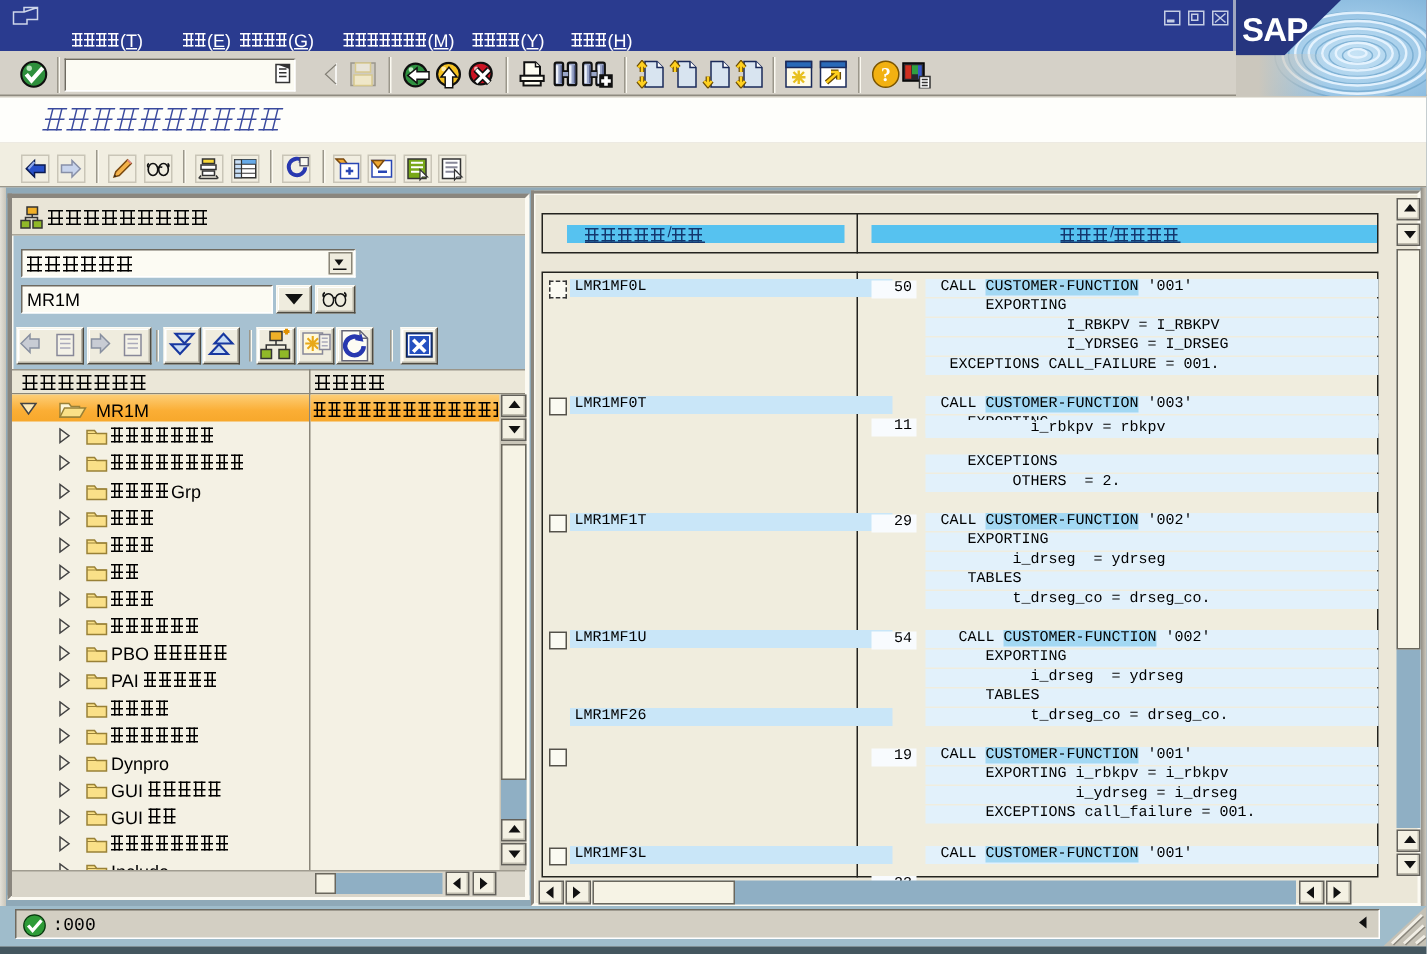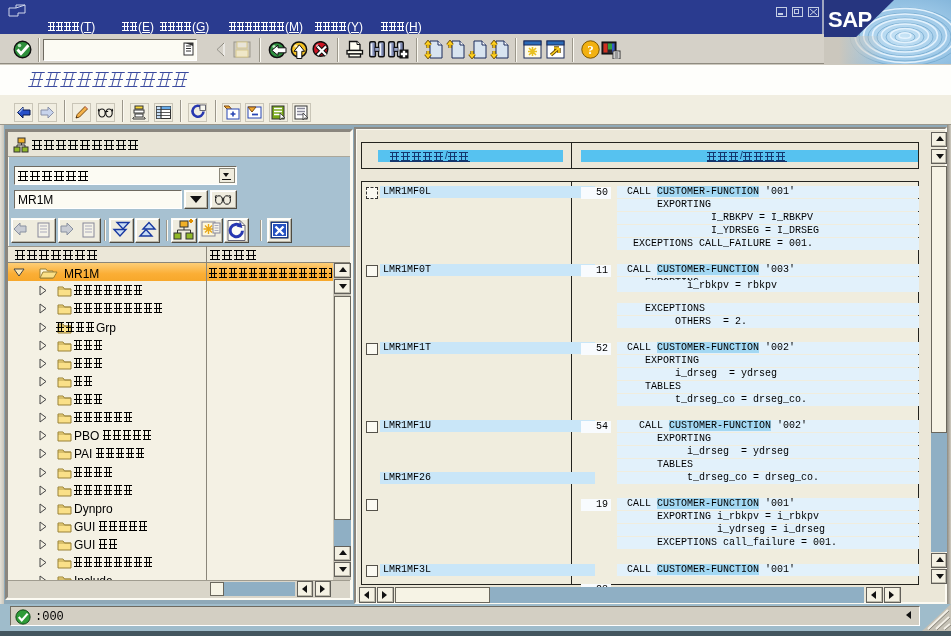--- a/index.html
+++ b/index.html
@@ -395,21 +395,21 @@
     <div class="abs" style="left:74px;top:3px"><i class="j jr"></i><i class="j jr"></i><i class="j jr"></i><i class="j jr"></i><i class="j jr"></i><i class="j jr"></i><i class="j jr"></i><i class="j jr"></i><i class="j jr"></i></div>
   </div>
 <div class="trow" style="left:0;top:318px;height:18px;width:206px;overflow:hidden">
     <svg class="abs" style="left:39px;top:4px" width="8" height="11">
       <path d="M1 1 v9 l6 -4.5 z" fill="#F4F1E4" stroke="#444"></path>
     </svg>
     <svg class="abs" style="left:57px;top:4px" width="15" height="12" viewBox="0 0 15 12">
       <path d="M1 2 h5 l1.5 2 H14 v7 H1 z" fill="#FAE088" stroke="#998137"></path>
       <path d="M1 4 h13" stroke="#998137" stroke-width=".7"></path>
     </svg>
-    <div class="abs" style="left:56px;top:3px"><i class="j jr"></i><i class="j jr"></i><i class="j jr"></i><i class="j jr"></i><span style="font-size:12px;vertical-align:top">Grp</span></div>
+    <div class="abs" style="left:74px;top:3px"><i class="j jr"></i><i class="j jr"></i><i class="j jr"></i><i class="j jr"></i><span style="font-size:12px;vertical-align:top">Grp</span></div>
   </div>
 <div class="trow" style="left:0;top:336px;height:18px;width:206px;overflow:hidden">
     <svg class="abs" style="left:39px;top:4px" width="8" height="11">
       <path d="M1 1 v9 l6 -4.5 z" fill="#F4F1E4" stroke="#444"></path>
     </svg>
     <svg class="abs" style="left:57px;top:4px" width="15" height="12" viewBox="0 0 15 12">
       <path d="M1 2 h5 l1.5 2 H14 v7 H1 z" fill="#FAE088" stroke="#998137"></path>
       <path d="M1 4 h13" stroke="#998137" stroke-width=".7"></path>
     </svg>
     <div class="abs" style="left:74px;top:3px"><i class="j jr"></i><i class="j jr"></i><i class="j jr"></i></div>
@@ -574,29 +574,29 @@
 <div class="cbx" style="top:187px;border:1px dashed #333"></div>
 <div class="lab" style="top:186px">LMR1MF0L</div>
 <div class="num" style="top:187px">50</div>
 <div class="cb" style="top:186px"> CALL <span class="kw">CUSTOMER-FUNCTION</span> '001'</div>
 <div class="cb" style="top:199px">      EXPORTING</div>
 <div class="cb" style="top:212px">               I_RBKPV = I_RBKPV</div>
 <div class="cb" style="top:225px">               I_YDRSEG = I_DRSEG</div>
 <div class="cb" style="top:238px">  EXCEPTIONS CALL_FAILURE = 001.</div>
 <div class="cbx" style="top:265px;border:1px solid #55524A"></div>
 <div class="lab" style="top:264px">LMR1MF0T</div>
-<div class="num" style="top:265px">11</div>
+<div class="num" style="top:279px">11</div>
 <div class="cb" style="top:264px"> CALL <span class="kw">CUSTOMER-FUNCTION</span> '003'</div>
 <div class="cb" style="top:277px">    EXPORTING</div>
 <div class="cb" style="top:280px">           i_rbkpv = rbkpv</div>
 <div class="cb" style="top:303px">    EXCEPTIONS</div>
 <div class="cb" style="top:316px">         OTHERS  = 2.</div>
 <div class="cbx" style="top:343px;border:1px solid #55524A"></div>
 <div class="lab" style="top:342px">LMR1MF1T</div>
-<div class="num" style="top:343px">52</div>
+<div class="num" style="top:343px">29</div>
 <div class="cb" style="top:342px"> CALL <span class="kw">CUSTOMER-FUNCTION</span> '002'</div>
 <div class="cb" style="top:355px">    EXPORTING</div>
 <div class="cb" style="top:368px">         i_drseg  = ydrseg</div>
 <div class="cb" style="top:381px">    TABLES</div>
 <div class="cb" style="top:394px">         t_drseg_co = drseg_co.</div>
 <div class="cbx" style="top:421px;border:1px solid #55524A"></div>
 <div class="lab" style="top:420px">LMR1MF1U</div>
 <div class="num" style="top:421px">54</div>
 <div class="cb" style="top:420px">   CALL <span class="kw">CUSTOMER-FUNCTION</span> '002'</div>
 <div class="cb" style="top:433px">      EXPORTING</div>

